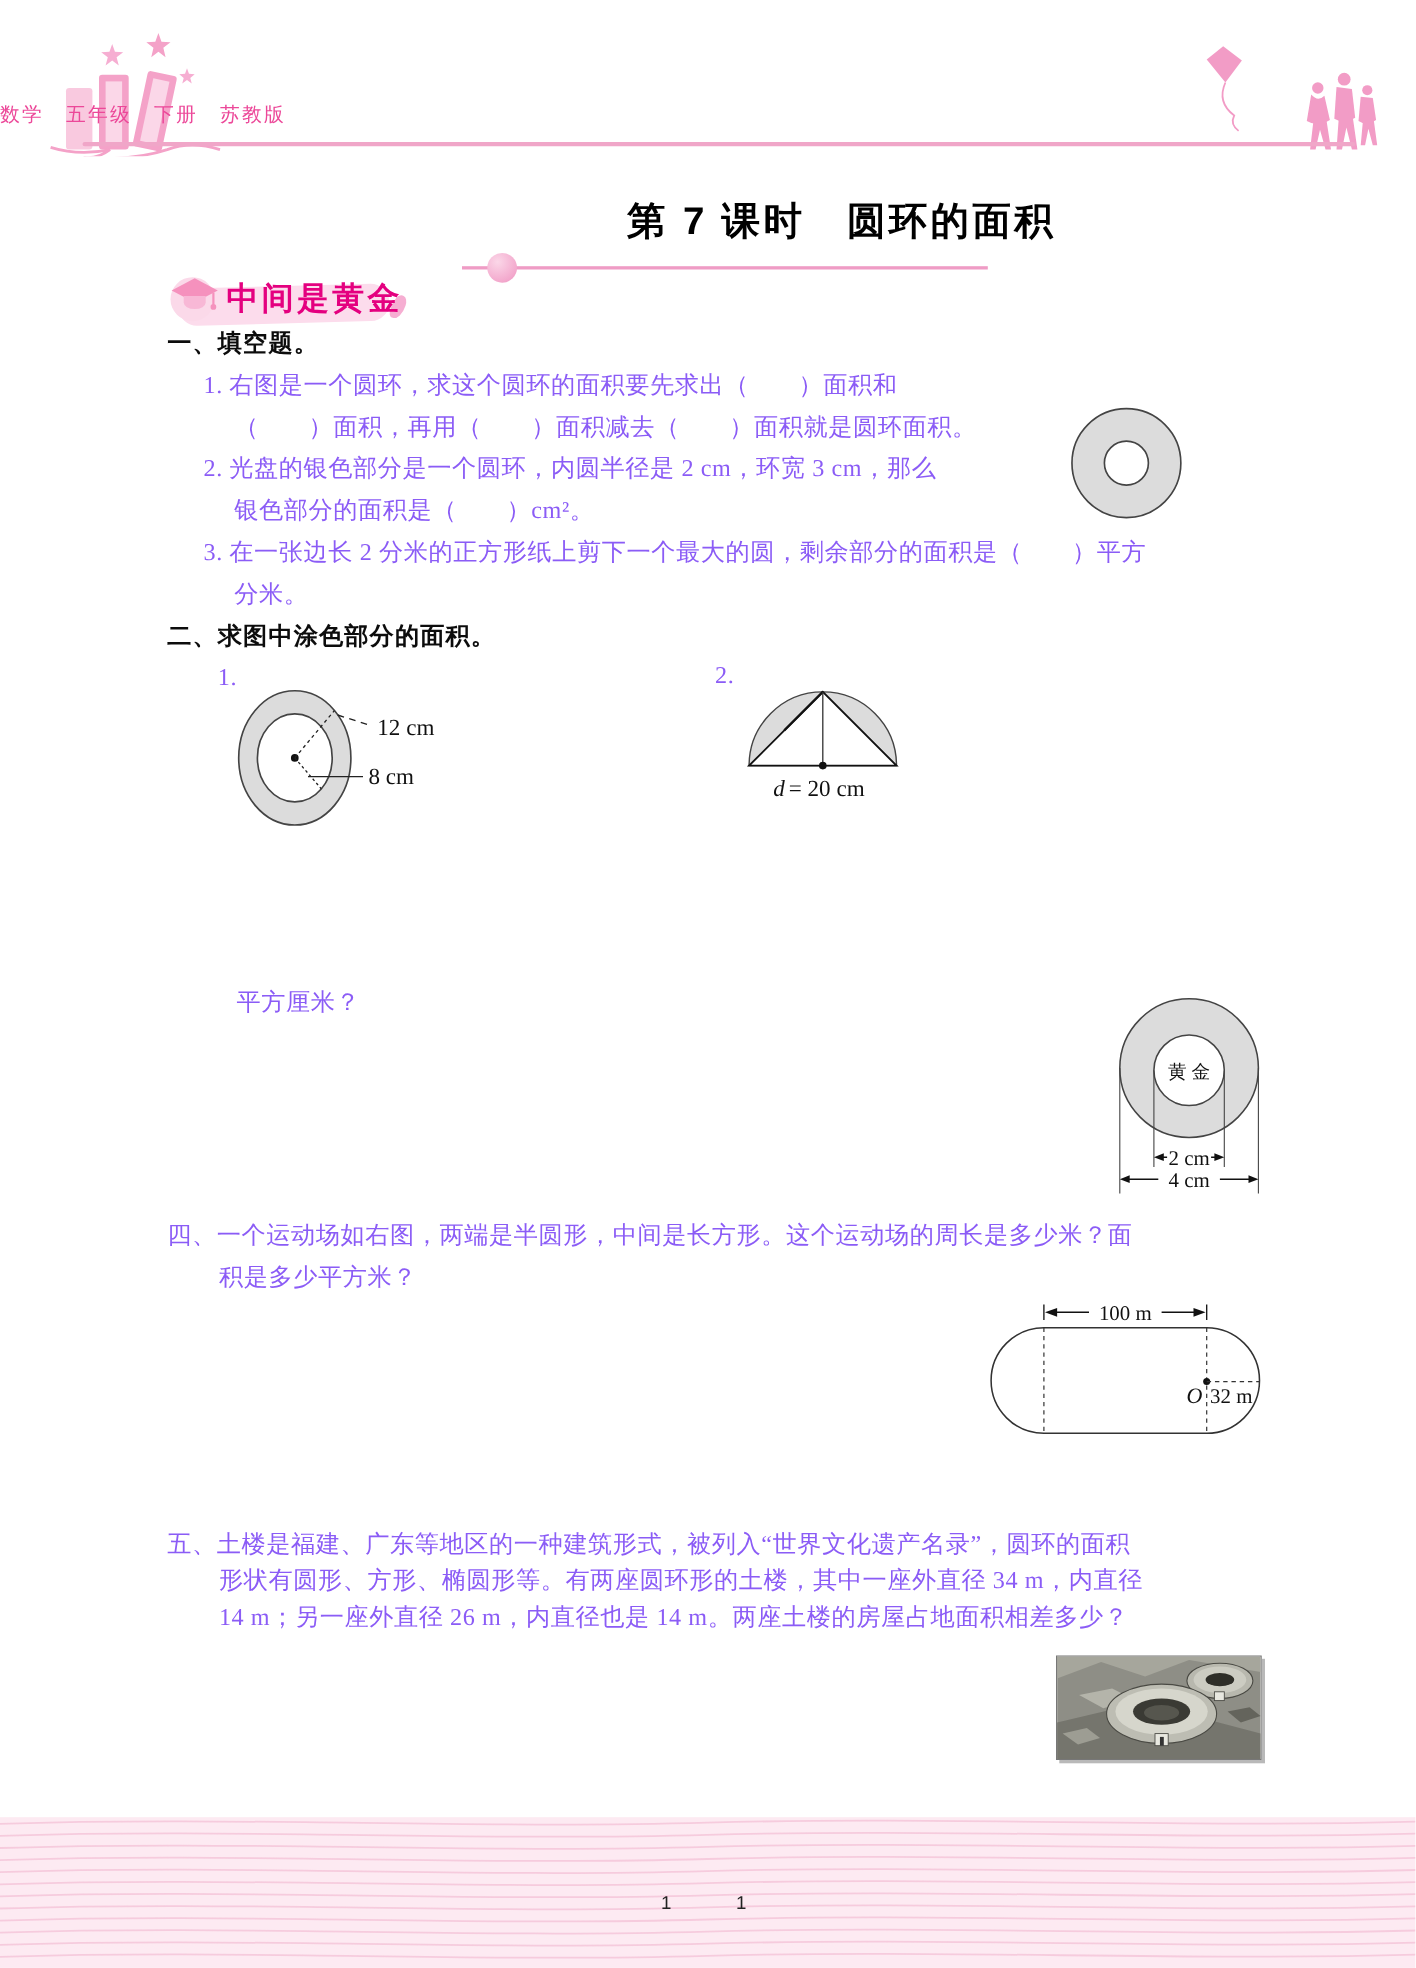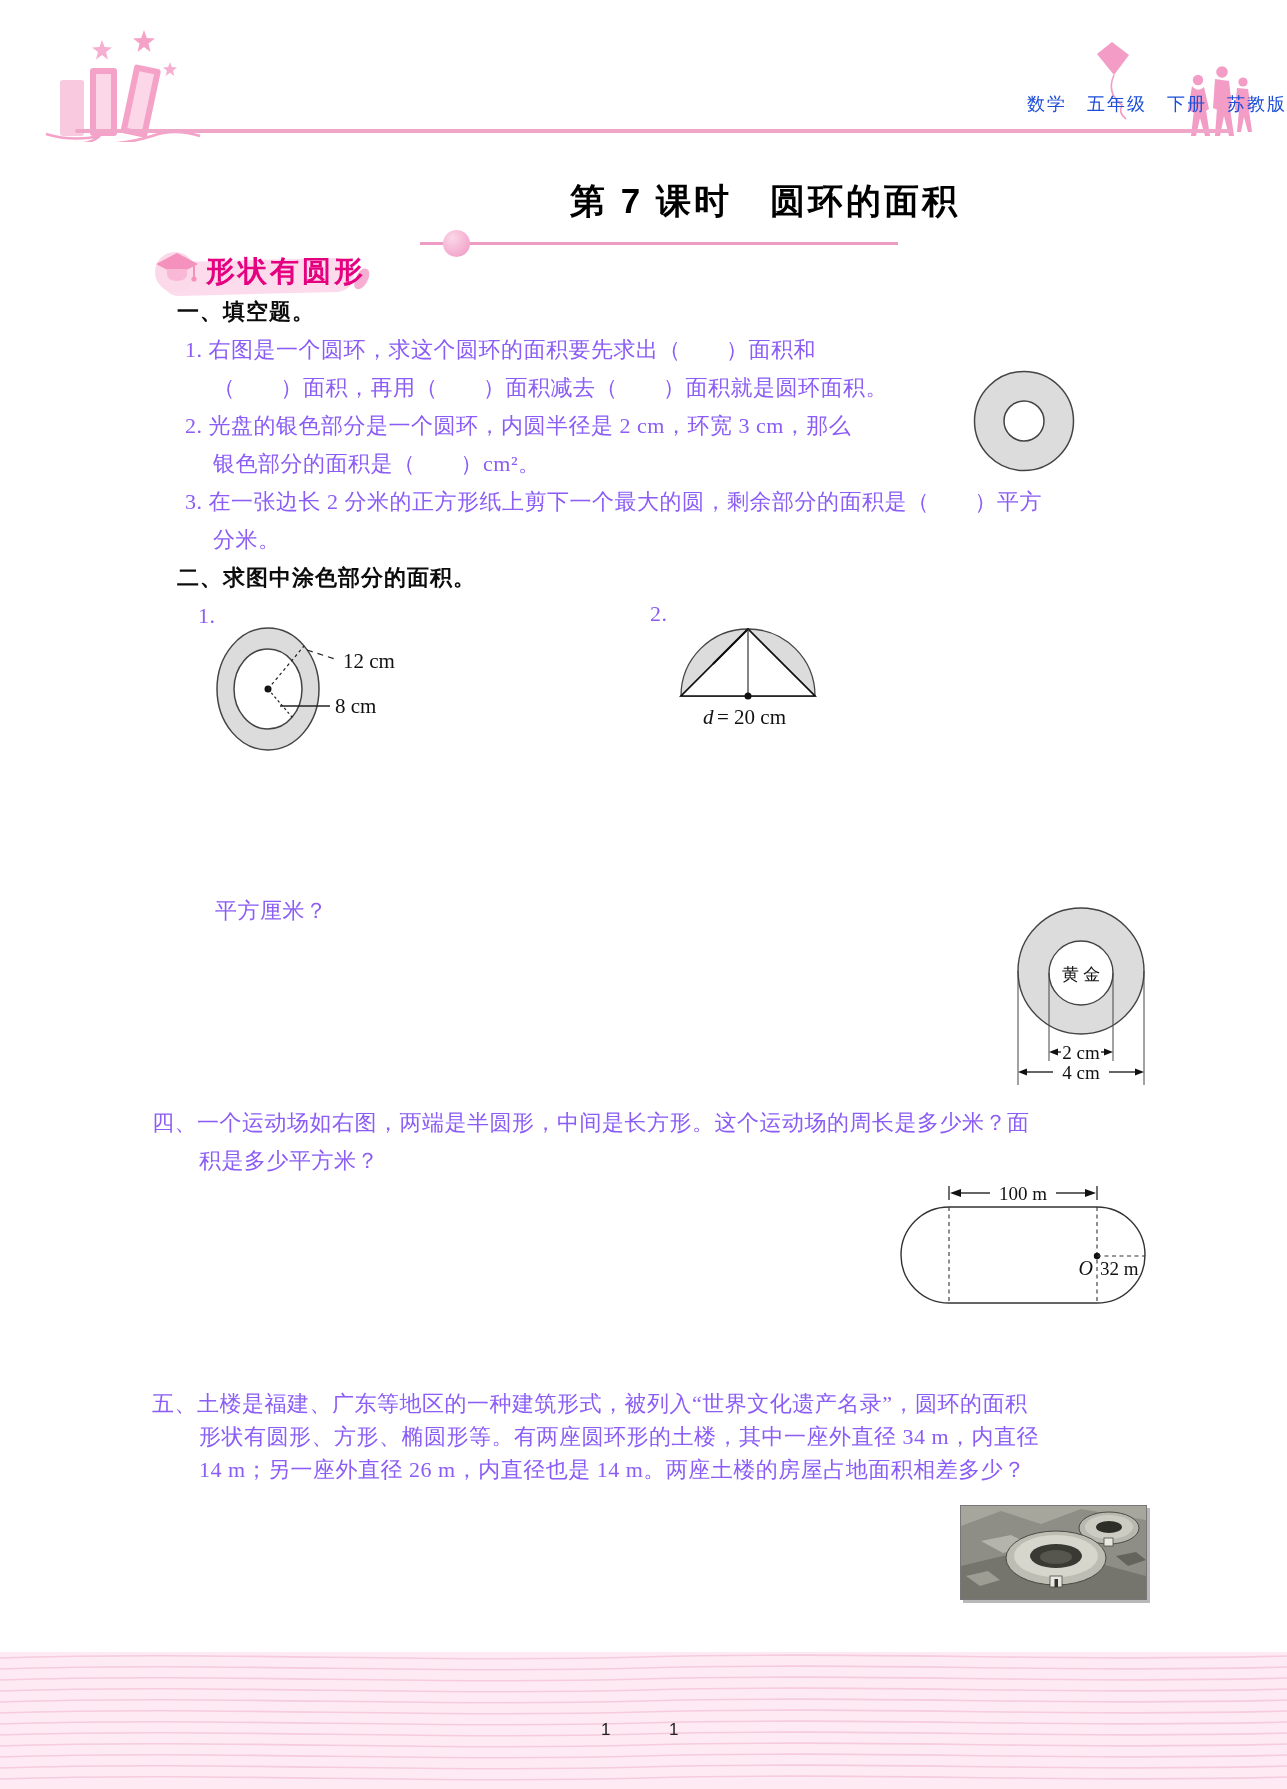--- a/index.html
+++ b/index.html
@@ -1,23 +1,23 @@
 <!DOCTYPE html>
 <html><head>
 <meta charset="utf-8">
 <style>
   html,body{margin:0;padding:0;background:#fff;}
   .page{position:relative;width:1287px;height:1789px;background:#ffffff;overflow:hidden;
         font-family:"Liberation Serif",serif;}
   .abs{position:absolute;}
   .line{position:absolute;white-space:pre;font-family:"Liberation Serif",serif;
         font-size:22px;color:#8b5cf6;letter-spacing:.5px;line-height:26px;}
-  .hd{font-family:"Liberation Sans",sans-serif;font-weight:700;letter-spacing:1px;color:#0c0c0c;margin-left:25px;}
-  .course-info{position:absolute;left:0;top:92px;width:1287px;text-align:right;
-        font-size:18px;letter-spacing:2px;color:#1d4ed8;}
+  .hd{font-family:"Liberation Sans",sans-serif;font-weight:700;letter-spacing:1px;color:#0c0c0c;}
+  .course-info{position:absolute;left:0;top:92px;width:1287px;text-align:left;
+        font-size:18px;letter-spacing:2px;color:#ec4899;}
   .header-line{position:absolute;left:75px;top:129px;width:1157px;height:4px;background:#f0a6c8;border-radius:2px;}
   .page-title{position:absolute;left:380px;top:178px;width:580px;text-align:right;
         font-family:"Liberation Sans",sans-serif;font-weight:700;font-size:35px;
         letter-spacing:3px;color:#000;}
   .title-underline{position:absolute;left:420px;top:242px;width:478px;height:3px;background:#ef9cc5;}
   .title-dot{position:absolute;left:443px;top:230px;width:27px;height:27px;border-radius:50%;
         background:radial-gradient(circle at 35% 30%,#fbd7e8,#f3a9cd 70%,#ec8fc0);}
   .badge{position:absolute;width:360px;height:56px;}
   .badge-bg{position:absolute;left:14px;top:16px;width:192px;height:34px;background:#fcdcec;
         border-radius:18px;transform:rotate(-1.5deg);}
@@ -77,21 +77,21 @@
   <div class="badge" style="left:148px;top:244px">
     <div class="badge-bg"></div>
     <div class="badge-comma"></div>
     <svg class="badge-icon" width="50" height="50" viewBox="0 0 50 50">
       <circle cx="23" cy="26" r="20" fill="#fbd9e9"></circle>
       <polygon points="25,7 46,18 25,29 4,18" fill="#f591bd"></polygon>
       <path d="M15,23 v6 a10,6 0 0 0 20,0 v-6" fill="#f8b8d6"></path>
       <line x1="42" y1="20" x2="42" y2="31" stroke="#f591bd" stroke-width="2"></line>
       <circle cx="42" cy="33" r="2.6" fill="#f591bd"></circle>
     </svg>
-    <span class="badge-text">形状有圆形</span>
+    <span class="badge-text">中间是黄金</span>
   </div>
 
   <div class="line hd" style="left:152px;top:299px">一、填空题。</div>
   <div class="line" style="left:185px;top:337px">1. 右图是一个圆环，求这个圆环的面积要先求出（　　）面积和</div>
   <div class="line" style="left:213px;top:375px">（　　）面积，再用（　　）面积减去（　　）面积就是圆环面积。</div>
   <div class="line" style="left:185px;top:413px">2. 光盘的银色部分是一个圆环，内圆半径是 2 cm，环宽 3 cm，那么</div>
   <div class="line" style="left:213px;top:451px">银色部分的面积是（　　）cm²。</div>
   <div class="line" style="left:185px;top:489px">3. 在一张边长 2 分米的正方形纸上剪下一个最大的圆，剩余部分的面积是（　　）平方</div>
   <div class="line" style="left:213px;top:527px">分米。</div>
 

